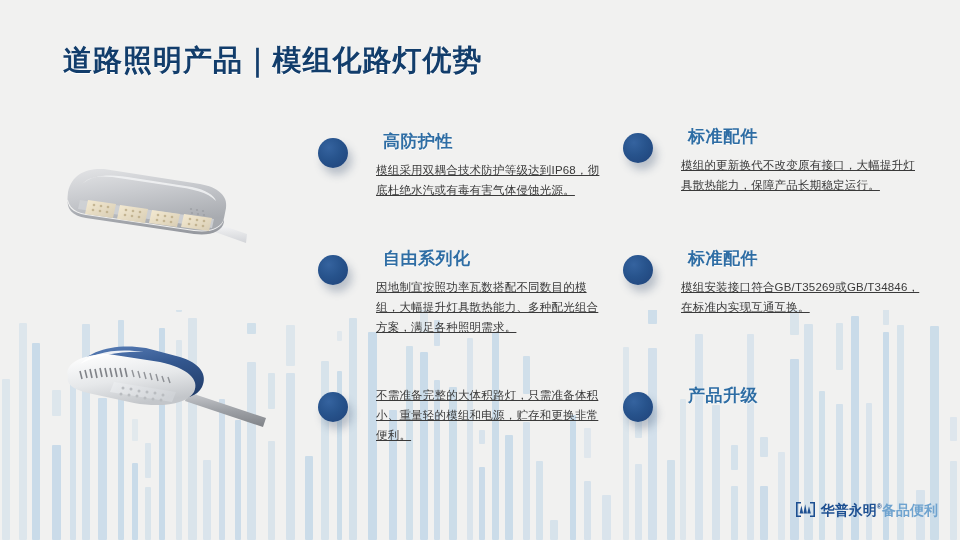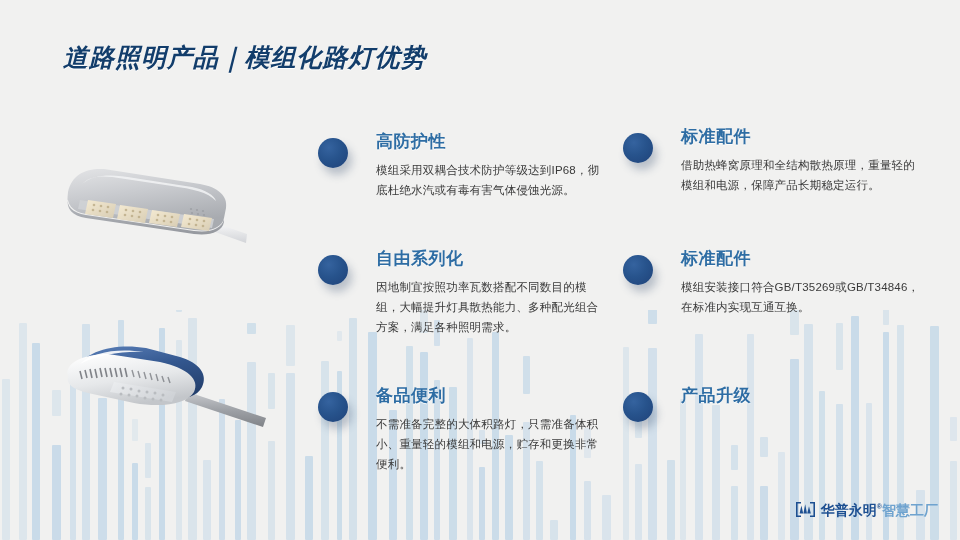--- a/index.html
+++ b/index.html
@@ -12,47 +12,46 @@
   }
   #slide{position:absolute;inset:0;width:960px;height:540px;overflow:hidden;}
 
   
   .bars{position:absolute;left:0;right:0;bottom:0;height:230px;overflow:hidden;z-index:0;}
   .bar{position:absolute;bottom:0;background:#c6d9e8;border-radius:1px;opacity:.85;}
 
   
   .title{
     position:absolute;left:63px;top:41px;z-index:6;
-    font-size:25px;font-weight:bold;letter-spacing:1px;
+    font-size:29px;font-weight:bold;letter-spacing:1px;
     color:#123d6b;
     text-shadow:0 1px 0 rgba(255,255,255,.9);
     white-space:nowrap;
-    font-style:italic;
   }
 
   
   .photo{position:absolute;z-index:3;}
 
   
   .feature{position:absolute;z-index:5;}
   .dot{
     position:absolute;left:0;top:0;
     width:30px;height:30px;border-radius:50%;
     background:radial-gradient(circle at 36% 32%,#35639f 0%,#27538c 45%,#1f4279 100%);
     box-shadow:4px 7px 9px rgba(70,90,120,.33);
   }
   .ftext{position:absolute;left:58px;top:-6px;width:232px;}
   .fhead{
     font-size:17px;font-weight:bold;color:#2e6da4;
-    letter-spacing:.5px;line-height:1.2;margin:0 0 9px 0;
+    letter-spacing:.5px;line-height:1.2;margin:0 0 9px 7px;
     text-shadow:0 1px 0 rgba(255,255,255,.75);
   }
   .fbody{
     font-size:11.5px;color:#3a3a3a;line-height:1.72;
-    margin:0;letter-spacing:.2px;
+    margin:0;letter-spacing:.2px;text-decoration:underline;
   }
   .feature.right .ftext{width:244px;}
 
   
   .logo{position:absolute;right:22px;bottom:22px;z-index:7;display:flex;align-items:center;gap:5px;}
   .logo-mark{display:block;}
   .logo-txt{font-size:14px;font-weight:bold;letter-spacing:0;white-space:nowrap;line-height:1;}
   .logo-a{color:#1d4f91;}
   .logo-reg{font-size:7px;vertical-align:super;color:#1d4f91;}
   .logo-b{color:#6fa3cf;}
@@ -305,21 +304,21 @@
     <div class="ftext">
       <div class="fhead">高防护性</div>
       <div class="fbody">模组采用双耦合技术防护等级达到IP68，彻底杜绝水汽或有毒有害气体侵蚀光源。</div>
     </div>
   </div>
 
   <div class="feature right" style="left:623px;top:133px;">
     <div class="dot"></div>
     <div class="ftext">
       <div class="fhead">标准配件</div>
-      <div class="fbody">借助热蜂窝原理和全结构散热原理，重量轻的模组和电源，保障产品长期稳定运行。</div>
+      <div class="fbody">模组的更新换代不改变原有接口，大幅提升灯具散热能力，保障产品长期稳定运行。</div>
     </div>
   </div>
 
   <div class="feature left" style="left:318px;top:255px;">
     <div class="dot"></div>
     <div class="ftext">
       <div class="fhead">自由系列化</div>
       <div class="fbody">因地制宜按照功率瓦数搭配不同数目的模组，大幅提升灯具散热能力、多种配光组合方案，满足各种照明需求。</div>
     </div>
   </div>
@@ -328,38 +327,37 @@
     <div class="dot"></div>
     <div class="ftext">
       <div class="fhead">标准配件</div>
       <div class="fbody">模组安装接口符合GB/T35269或GB/T34846，在标准内实现互通互换。</div>
     </div>
   </div>
 
   <div class="feature left" style="left:318px;top:392px;">
     <div class="dot"></div>
     <div class="ftext">
-      <div class="fhead">备品便利</div>
       <div class="fbody">不需准备完整的大体积路灯，只需准备体积小、重量轻的模组和电源，贮存和更换非常便利。</div>
     </div>
   </div>
 
   <div class="feature right" style="left:623px;top:392px;">
     <div class="dot"></div>
     <div class="ftext">
       <div class="fhead">产品升级</div>
     </div>
   </div>
 
   <div class="logo">
     <svg class="logo-mark" width="21" height="17" viewBox="0 0 21 17">
       <path d="M1 1 L6 1 L6 2.6 L2.6 2.6 L2.6 14.4 L6 14.4 L6 16 L1 16 Z" fill="#1d4f91"></path>
       <path d="M15 1 L20 1 L20 16 L15 16 L15 14.4 L18.4 14.4 L18.4 2.6 L15 2.6 Z" fill="#1d4f91"></path>
       <path d="M4.6 12.4 L6.4 4.4 L8.2 12.4 Z" fill="#1d4f91"></path>
       <path d="M8.4 12.4 L10.2 3.2 L12 12.4 Z" fill="#1d4f91"></path>
       <path d="M12.2 12.4 L14 5.2 L15.8 12.4 Z" fill="#1d4f91"></path>
     </svg>
     <span class="logo-txt">
-      <span class="logo-a">华普永明</span><span class="logo-reg">®</span><span class="logo-b">智慧工厂</span>
+      <span class="logo-a">华普永明</span><span class="logo-reg">®</span><span class="logo-b">备品便利</span>
     </span>
   </div>
 
 </div>
 
 </body></html>

